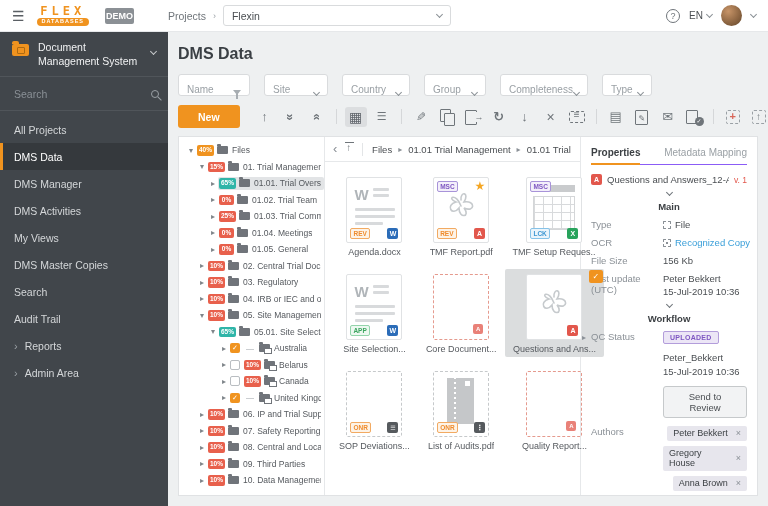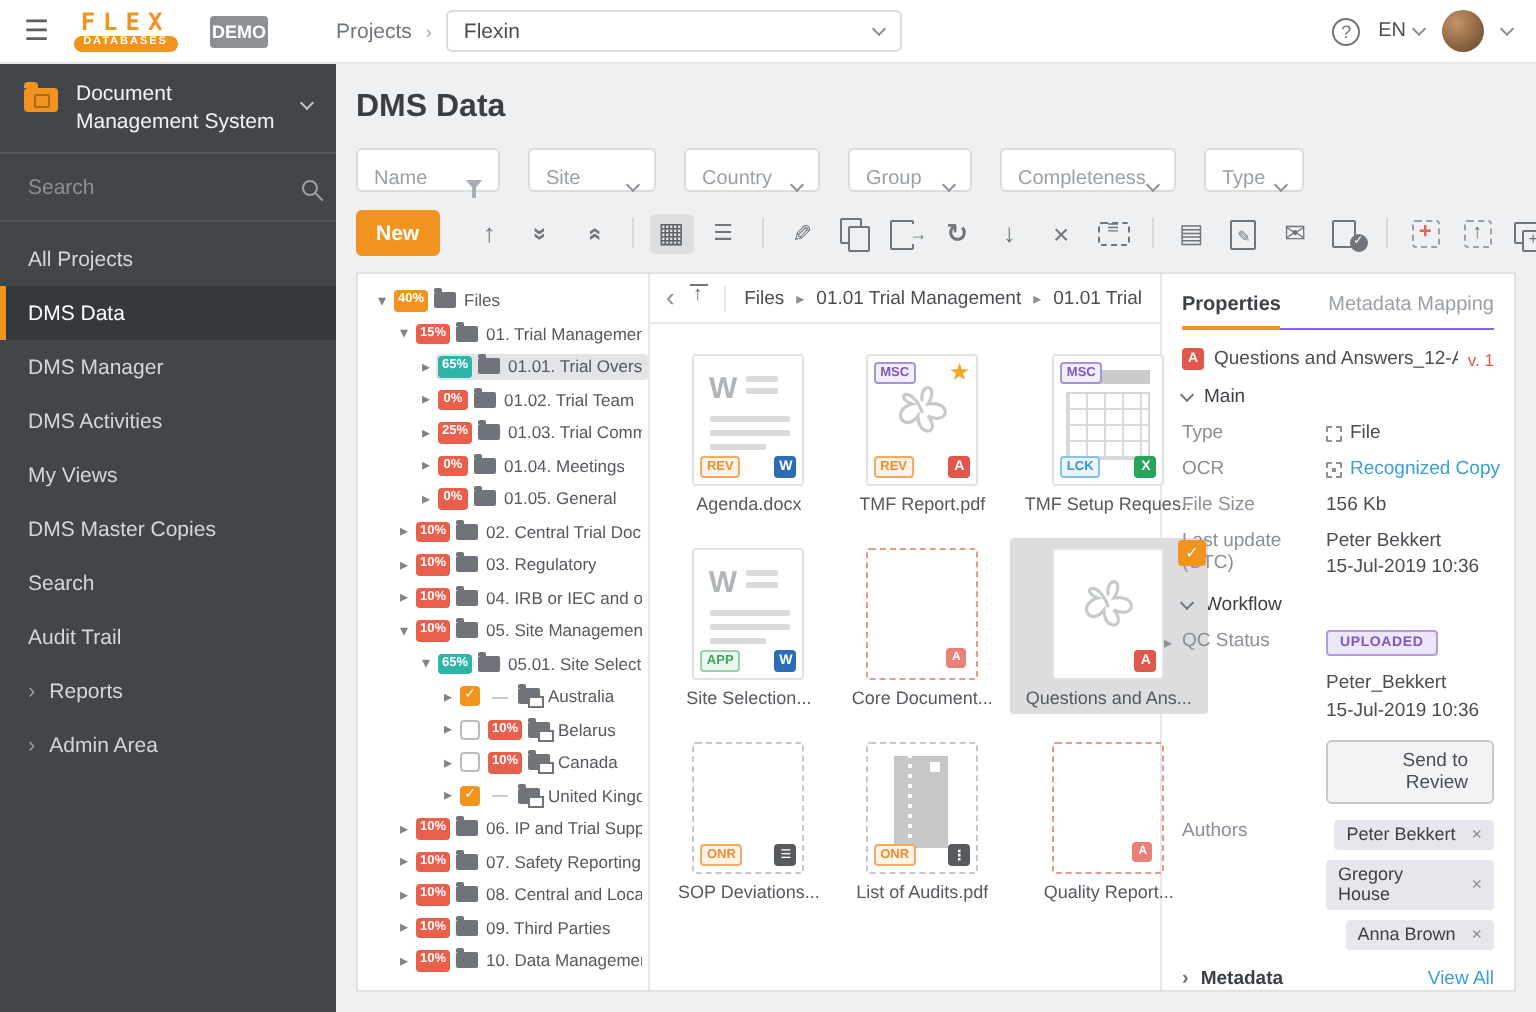--- a/index.html
+++ b/index.html
@@ -42,21 +42,21 @@
   .sb-chev{color:#9aa0a5;font-size:11px;margin-right:7px;}
 
   
   .main{position:absolute;top:32px;left:168px;right:0;bottom:0;padding:0 10px;display:flex;flex-direction:column;}
   .ptitle{font-size:16px;font-weight:bold;color:#3a3f44;margin:13px 0 11px;}
   .frow{display:flex;gap:14px;}
   .fbox{height:22px;background:#fff;border:1px solid #d9dbdd;border-radius:3px;display:flex;align-items:flex-end;justify-content:space-between;padding:0 8px;font-size:10px;color:#9aa0a5;}
   .i-funnel{width:0;height:0;border-left:4px solid transparent;border-right:4px solid transparent;border-top:5px solid #a7adb2;position:relative;}
   .i-funnel::after{content:"";position:absolute;left:-1px;top:-1px;width:2px;height:5px;background:#a7adb2;}
   .tbar{display:flex;align-items:center;margin-top:9px;}
-  .newbtn{background:#f0931f;color:#fff;font-size:10.5px;font-weight:bold;border:none;border-radius:3px;height:23px;padding:0 10px;margin-right:12px;cursor:pointer;font-family:inherit;}
+  .newbtn{background:#f0931f;color:#fff;font-size:10.5px;font-weight:bold;border:none;border-radius:3px;height:23px;padding:0 20px;margin-right:12px;cursor:pointer;font-family:inherit;}
   .tbtn{width:22px;height:20px;display:flex;align-items:center;justify-content:center;color:#6f757a;font-size:12px;margin:0 2px;cursor:pointer;position:relative;}
   .tbtn.active{background:#dcdee0;border-radius:3px;}
   .tdiv{width:1px;height:15px;background:#d5d7d9;margin:0 6px;}
   .i-upload-arrow::before{content:"↑";font-weight:bold;font-size:13px;}
   .i-collapse-all::before{content:"»";display:inline-block;transform:rotate(90deg);font-size:12px;font-weight:bold;}
   .i-expand-all::before{content:"»";display:inline-block;transform:rotate(-90deg);font-size:12px;font-weight:bold;}
   .i-grid-view::before{content:"▦";font-size:14px;color:#5f646a;}
   .i-list-view::before{content:"☰";font-size:11px;}
   .i-edit::before{content:"✎";font-size:12px;display:inline-block;transform:scaleX(-1);}
   .i-copy::before{content:"";width:9px;height:11px;border:1px solid #6f757a;border-radius:1px;position:absolute;left:4px;top:2px;background:#eef0f1;}
@@ -145,34 +145,34 @@
   .chk{position:absolute;top:1px;right:1px;width:14px;height:13px;background:#f0931f;border-radius:2px;color:#fff;font-size:8px;display:flex;align-items:center;justify-content:center;z-index:2;}
 
   
   .props{width:176px;padding:7px 10px;font-size:9.5px;color:#4a4e52;overflow:hidden;}
   .ptabs{display:flex;justify-content:space-between;border-bottom:1px solid #8b5cf6;}
   .ptab{padding:3px 0 5px;font-size:10px;color:#9aa0a5;cursor:pointer;}
   .ptab.active{color:#3c4044;font-weight:bold;border-bottom:2px solid #f0931f;margin-bottom:-1px;}
   .ftitle{display:flex;align-items:center;gap:5px;margin:9px 0 8px;}
   .ftitle-text{flex:1;font-size:9.5px;color:#4a4e52;white-space:nowrap;overflow:hidden;}
   .fver{color:#e2574c;font-size:8.5px;flex-shrink:0;}
-  .sec{display:flex;align-items:center;gap:6px;font-weight:normal;color:#3c4044;font-size:9.5px;margin:8px 0 7px;}
+  .sec{display:flex;align-items:center;gap:6px;font-weight:bold;color:#3c4044;font-size:9.5px;margin:8px 0 7px;flex-direction:column;}
   .sec .chev{border-color:#6f757a;}
   .prow{display:flex;margin-bottom:7px;position:relative;}
   .plabel{width:72px;color:#8a9096;flex-shrink:0;}
   .pval{flex:1;display:flex;align-items:center;gap:4px;min-width:0;text-align:center;}
   .pval.col{flex-direction:column;align-items:flex-start;gap:2px;}
   .dash-sq{width:8px;height:8px;border:1px dashed #8a9096;border-radius:1px;flex-shrink:0;}
   .ocr-ic{width:8px;height:8px;border:1px dashed #8a9096;border-radius:1px;position:relative;flex-shrink:0;}
   .ocr-ic::after{content:"";position:absolute;left:2px;top:2px;width:2px;height:2px;background:#8a9096;}
   .link{color:#3a9fd9;white-space:nowrap;}
   .qcchip{border:1px solid #b39ddb;background:#ece6f6;color:#7e57c2;font-size:7px;font-weight:bold;border-radius:2px;padding:2px 6px;letter-spacing:.3px;}
   .qc-arrow{position:absolute;left:-9px;top:2px;color:#8a9096;font-size:8px;}
   .qcblock{margin:2px 0 8px 72px;line-height:1.5;}
-  .sendbtn{margin-top:6px;border:1px solid #c6c9cb;background:#f2f3f4;border-radius:3px;padding:4px 12px;font-size:9.5px;color:#4a4e52;font-family:inherit;cursor:pointer;text-align:right;}
+  .sendbtn{margin-top:6px;border:1px solid #c6c9cb;background:#f2f3f4;border-radius:3px;padding:4px 22px;font-size:9.5px;color:#4a4e52;font-family:inherit;cursor:pointer;}
   .authors-col{flex:1;display:flex;flex-direction:column;align-items:flex-end;gap:5px;}
   .auth-chip{background:#e7e6ed;border-radius:2px;padding:2.5px 6px;display:flex;align-items:center;gap:8px;color:#3c4044;font-size:9px;}
   .auth-x{color:#8a9096;cursor:pointer;font-size:9px;}
   .linkrow{display:flex;justify-content:space-between;align-items:center;margin-top:9px;}
   .linkrow .lft{display:flex;align-items:center;gap:6px;font-weight:bold;color:#3c4044;font-size:9.5px;}
   .linkrow .sb-chev{margin:0;font-size:10px;color:#6f757a;}
 </style>
 </head>
 <body>
 

